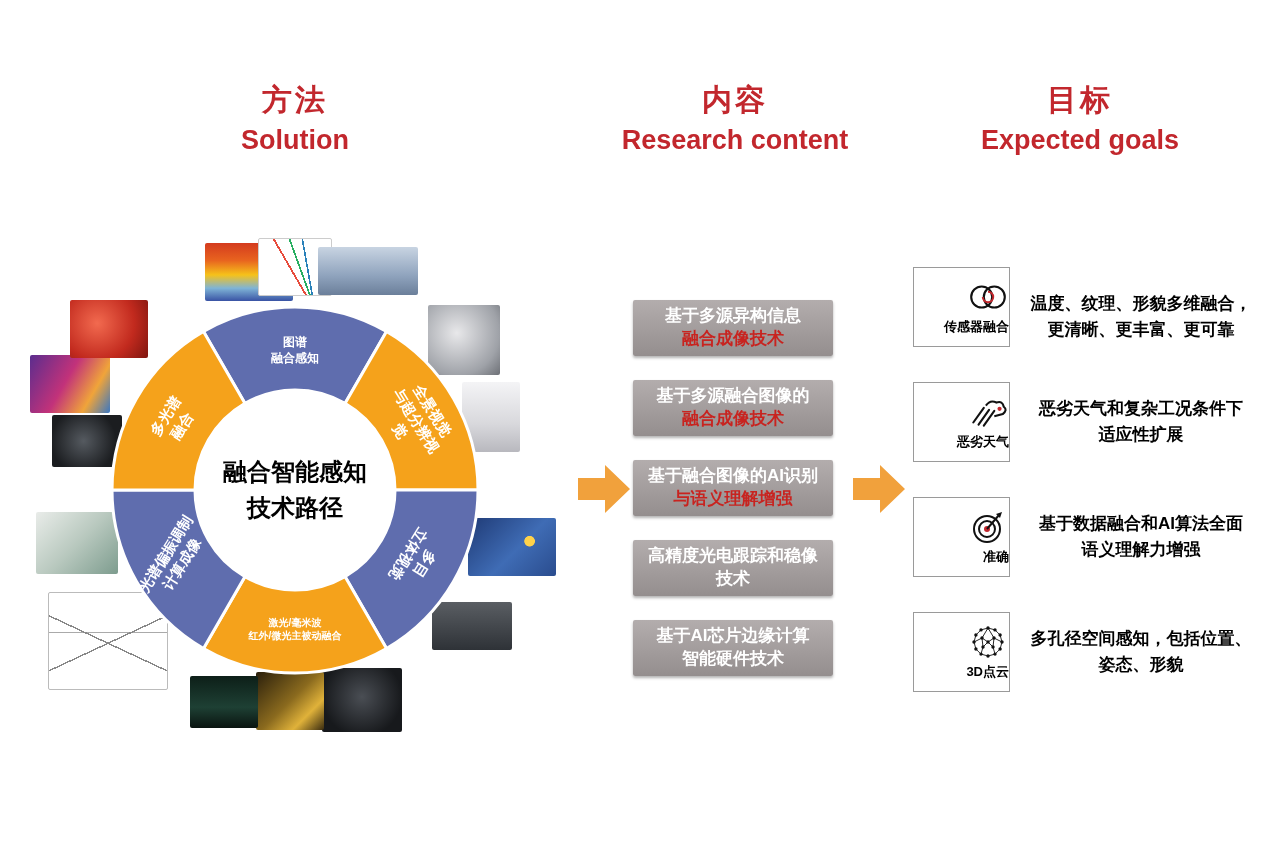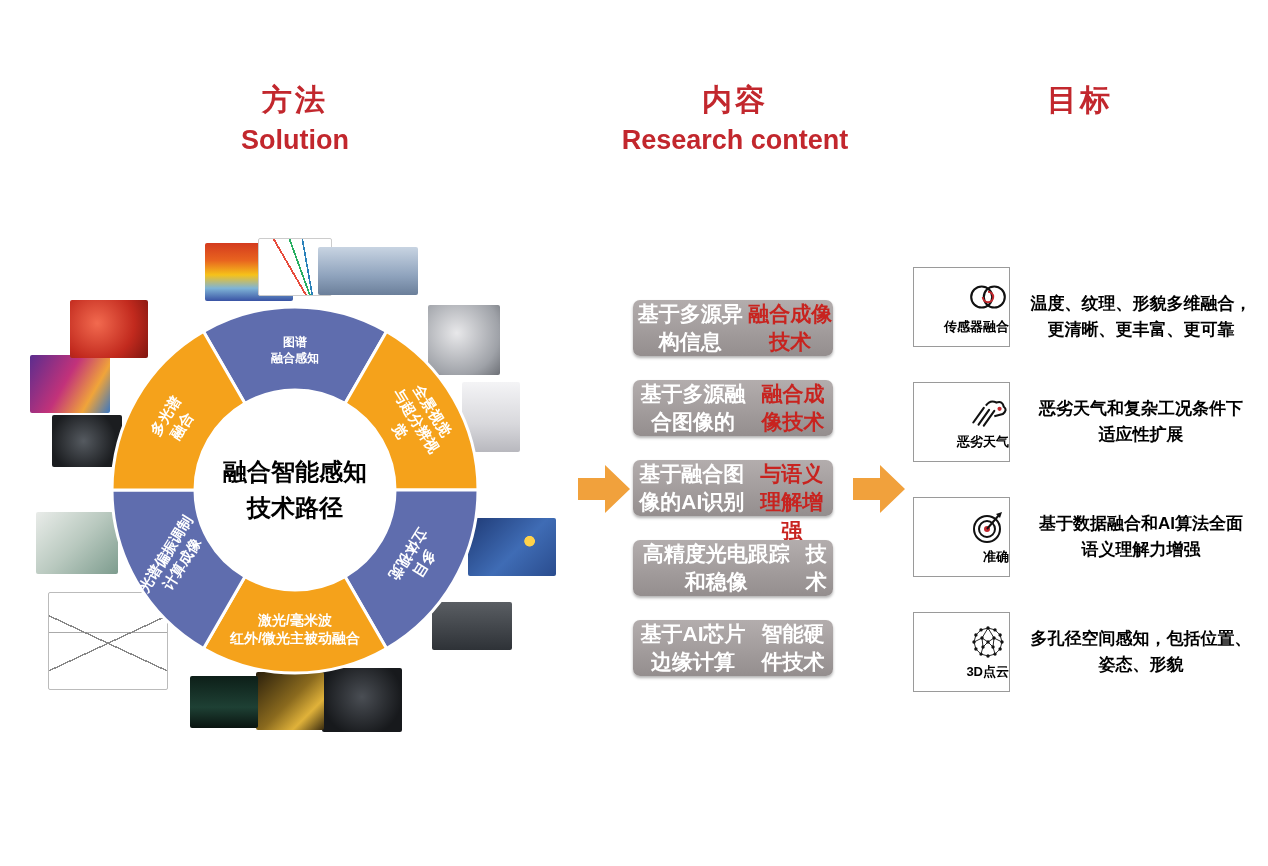--- a/index.html
+++ b/index.html
@@ -42,23 +42,23 @@
       linear-gradient(-25deg,transparent 48%,#888 48% 49%,transparent 49%),
       linear-gradient(0deg,transparent 58%,#aaa 58% 59%,transparent 59%),#fff;
       border:1px solid #bbb;}
   .t12{left:36px;top:512px;width:82px;height:62px;background:linear-gradient(135deg,#e9ece9,#b9c9bf 50%,#7d9c8e);}
   .t13{left:52px;top:415px;width:70px;height:52px;background:radial-gradient(circle at 45% 50%,#555a60,#1b1d20 70%);}
   .t14{left:30px;top:355px;width:80px;height:58px;background:linear-gradient(120deg,#5b2d8e,#c2327a 45%,#f0a43a 75%,#3a77c2);}
   .t15{left:70px;top:300px;width:78px;height:58px;background:radial-gradient(circle at 35% 40%,#f26a4f,#c22a1e 60%,#7e150f);}
 
   
   .research-col{position:absolute;left:633px;top:300px;width:200px;display:flex;flex-direction:column;gap:24px;}
-  .rbox{height:56px;border-radius:7px;background:linear-gradient(180deg,#b3adad,#948e8e);
-        box-shadow:0 2px 3px rgba(0,0,0,.3);display:flex;flex-direction:row;justify-content:center;
-        text-align:center;color:#fff;font-weight:bold;font-size:21px;line-height:1.35;}
+  .rbox{height:56px;border-radius:2px;background:linear-gradient(180deg,#b3adad,#948e8e);
+        box-shadow:0 2px 3px rgba(0,0,0,.3);display:flex;flex-direction:column;justify-content:center;
+        text-align:center;color:#fff;font-weight:bold;font-size:17px;line-height:1.35;}
   .red-text{color:#C8231F;}
 
   
   .arrow{position:absolute;z-index:3;}
 
   
   .goal-box{position:absolute;left:913px;width:97px;height:80px;border:1px solid #9a9a9a;background:#fff;
             box-sizing:border-box;display:flex;flex-direction:column;align-items:flex-end;justify-content:center;gap:3px;}
   .goal-icon{width:42px;height:36px;}
   .goal-label{font-size:13px;font-weight:bold;color:#000;}
@@ -73,20 +73,21 @@
   <div class="col-header hdr-solution">
     <div class="zh">方法</div>
     <div class="en">Solution</div>
   </div>
   <div class="col-header hdr-content">
     <div class="zh">内容</div>
     <div class="en">Research content</div>
   </div>
   <div class="col-header hdr-goals">
     <div class="zh">目标</div>
+    <div class="en">Expected goals</div>
   </div>
 
   <div class="thumb t1"></div>
   <div class="thumb t2"></div>
   <div class="thumb t3"></div>
   <div class="thumb t4"></div>
   <div class="thumb t5"></div>
   <div class="thumb t6"></div>
   <div class="thumb t7"></div>
   <div class="thumb t8"></div>
@@ -106,21 +107,21 @@
       <path d="M286.5 353.5 A183 183 0 0 1 103.5 353.5 L145 281.6 A100 100 0 0 0 245 281.6 Z" stroke="#fff" stroke-width="3" fill="#F5A21B"></path>
       <path d="M103.5 353.5 A183 183 0 0 1 12 195 L95 195 A100 100 0 0 0 145 281.6 Z" stroke="#fff" stroke-width="3" fill="#5F6DAE"></path>
       <path d="M12 195 A183 183 0 0 1 103.5 36.5 L145 108.4 A100 100 0 0 0 95 195 Z" stroke="#fff" stroke-width="3" fill="#F5A21B"></path>
     </svg>
     <div class="seg-label" style="left:195px;top:56px;--rot:0deg;font-size:12px;">图谱
 融合感知</div>
     <div class="seg-label" style="left:316px;top:126px;--rot:58deg;">全景视觉
 与超分辨视觉</div>
     <div class="seg-label" style="left:316px;top:264px;--rot:122deg;">多目
 立体视觉</div>
-    <div class="seg-label" style="left:195px;top:334px;--rot:0deg;font-size:14px;">激光/毫米波
+    <div class="seg-label" style="left:195px;top:334px;--rot:0deg;font-size:10px;">激光/毫米波
 红外/微光主被动融合</div>
     <div class="seg-label" style="left:74px;top:264px;--rot:-58deg;">光谱偏振调制
 计算成像</div>
     <div class="seg-label" style="left:74px;top:126px;--rot:-58deg;">多光谱
 融合</div>
     <div class="donut-center">融合智能感知
 技术路径</div>
   </div>
 
   <svg class="arrow" style="left:578px;top:463px;" width="52" height="52" viewBox="0 0 52 52">

